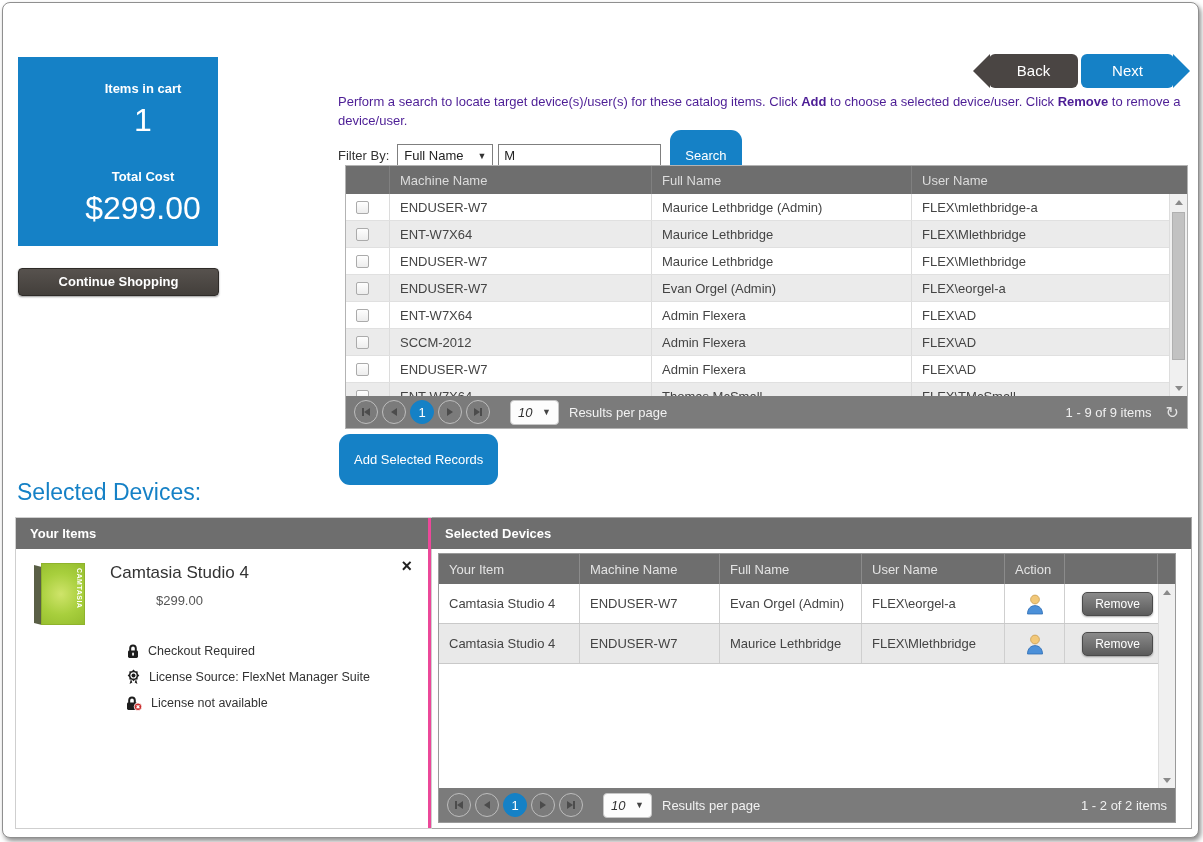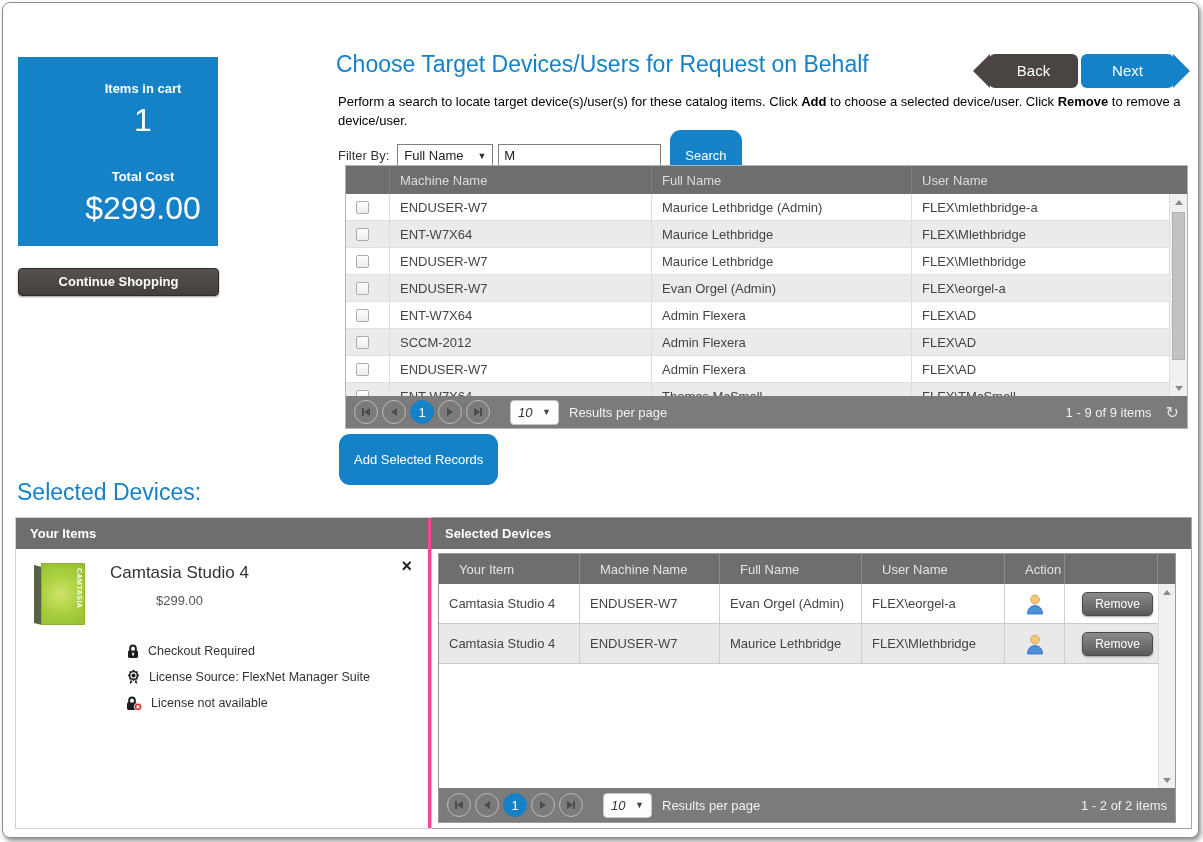--- a/index.html
+++ b/index.html
@@ -21,21 +21,21 @@
     box-shadow:0 1px 2px rgba(0,0,0,.4); cursor:pointer; }
   
   .wizard-heading { position:absolute; left:333px; top:48px; font-size:23px; font-weight:400; }
   .nav-btn { position:absolute; top:51px; height:34px; color:#fff; font-size:15px; text-align:center; line-height:34px; cursor:pointer; }
   .btn-back { left:986px; width:89px; background:#4a4543; border-radius:6px; }
   .btn-back::before { content:""; position:absolute; left:-16px; top:0; width:0; height:0;
     border-top:17px solid transparent; border-bottom:17px solid transparent; border-right:17px solid #4a4543; }
   .btn-next { left:1078px; width:93px; background:#1581c6; border-radius:6px; }
   .btn-next::after { content:""; position:absolute; right:-16px; top:0; width:0; height:0;
     border-top:17px solid transparent; border-bottom:17px solid transparent; border-left:17px solid #1581c6; }
-  .instructions { position:absolute; left:335px; top:90px; width:860px; font-size:13px; color:#000000; line-height:1.45; }
+  .instructions { position:absolute; left:335px; top:90px; width:860px; font-size:13px; color:#4c1d95; line-height:1.45; }
   
   .filter-row { position:absolute; left:335px; top:127px; display:flex; align-items:center; font-size:13px; color:#333; }
   .filter-label { margin-right:8px; }
   .fake-select { width:96px; height:23px; border:1px solid #7f7f7f; background:#fff; display:flex; align-items:center; padding:0 6px; cursor:pointer; }
   .fake-select .val { flex:1; font-size:13px; color:#222; }
   .fake-select .arr { font-size:9px; color:#333; }
   .filter-input { width:163px; height:23px; border:1px solid #7f7f7f; margin-left:5px; padding:0 5px; font-size:13px; color:#222; }
   .pill-btn { background:#1581c6; color:#fff; border:none; border-radius:11px; font-size:13px; padding:18px 15px; cursor:pointer; }
   .search-btn { margin-left:9px; }
   
@@ -86,21 +86,21 @@
   .item-info { margin-left:24px; padding-top:2px; }
   .item-name { font-size:17px; color:#333; }
   .item-price { font-size:13px; color:#555; margin-top:10px; }
   .close-x { position:absolute; right:16px; top:8px; font-size:18px; font-weight:700; color:#222; cursor:pointer; line-height:1; }
   .lic-lines { padding:16px 0 0 18px; }
   .lic-line { display:flex; align-items:center; margin:0 0 10px 92px; font-size:12.5px; color:#333; }
   .lic-line svg { margin-right:8px; }
   
   .sd-table { margin:4px 0 0 7px; width:738px; border:1px solid #9a9a9a; }
   .sd-head { display:flex; height:30px; background:#6e6e6e; color:#e3e3e3; font-size:13px; }
-  .sd-head > div { display:flex; align-items:center; padding-left:20px; border-right:1px solid #8b8b8b; }
+  .sd-head > div { display:flex; align-items:center; padding-left:10px; border-right:1px solid #8b8b8b; }
   .sd-head > div:last-child { border-right:none; }
   .s0{width:141px;} .s1{width:140px;} .s2{width:142px;} .s3{width:143px;} .s4{width:60px;} .s5{flex:1;} .s6{width:17px; padding-left:0 !important;}
   .sd-body { position:relative; height:204px; background:#fff; }
   .sd-row { display:flex; height:40px; font-size:13px; color:#444; border-bottom:1px solid #c9c9c9; background:#fff; }
   .sd-row.alt { background:#e9e9e9; }
   .sd-row > div { display:flex; align-items:center; padding-left:10px; border-right:1px solid #cfcfcf; }
   .sd-row > div:nth-last-child(1) { border-right:none; }
   .sd-rows { width:721px; }
   .remove-btn { margin:0 auto; background:linear-gradient(#8a8a8a,#5b5b5b); border:1px solid #4a4a4a; border-radius:5px;
     color:#fff; font-size:12px; padding:4px 12px; box-shadow:0 1px 2px rgba(0,0,0,.35); cursor:pointer; }
@@ -115,21 +115,20 @@
   <div class="page-title blue-h">Checkout</div>
 
   <div class="cart">
     <div class="lbl">Items in cart</div>
     <div class="big">1</div>
     <div class="lbl">Total Cost</div>
     <div class="big" style="margin-bottom:0">$299.00</div>
   </div>
   <div class="continue-btn">Continue Shopping</div>
 
-  <div class="wizard-heading blue-h">Choose Target Devices/Users for Request on Behalf</div>
   <div class="nav-btn btn-back">Back</div>
   <div class="nav-btn btn-next">Next</div>
 
   <div class="instructions"><span>Perform a search to locate target device(s)/user(s) for these catalog items. Click </span><b>Add</b><span> to choose a selected device/user. Click </span><b>Remove</b><span> to remove a device/user.</span></div>
 
   <div class="filter-row">
     <span class="filter-label">Filter By:</span>
     <div class="fake-select">
       <span class="val">Full Name</span>
       <span class="arr">▼</span>

